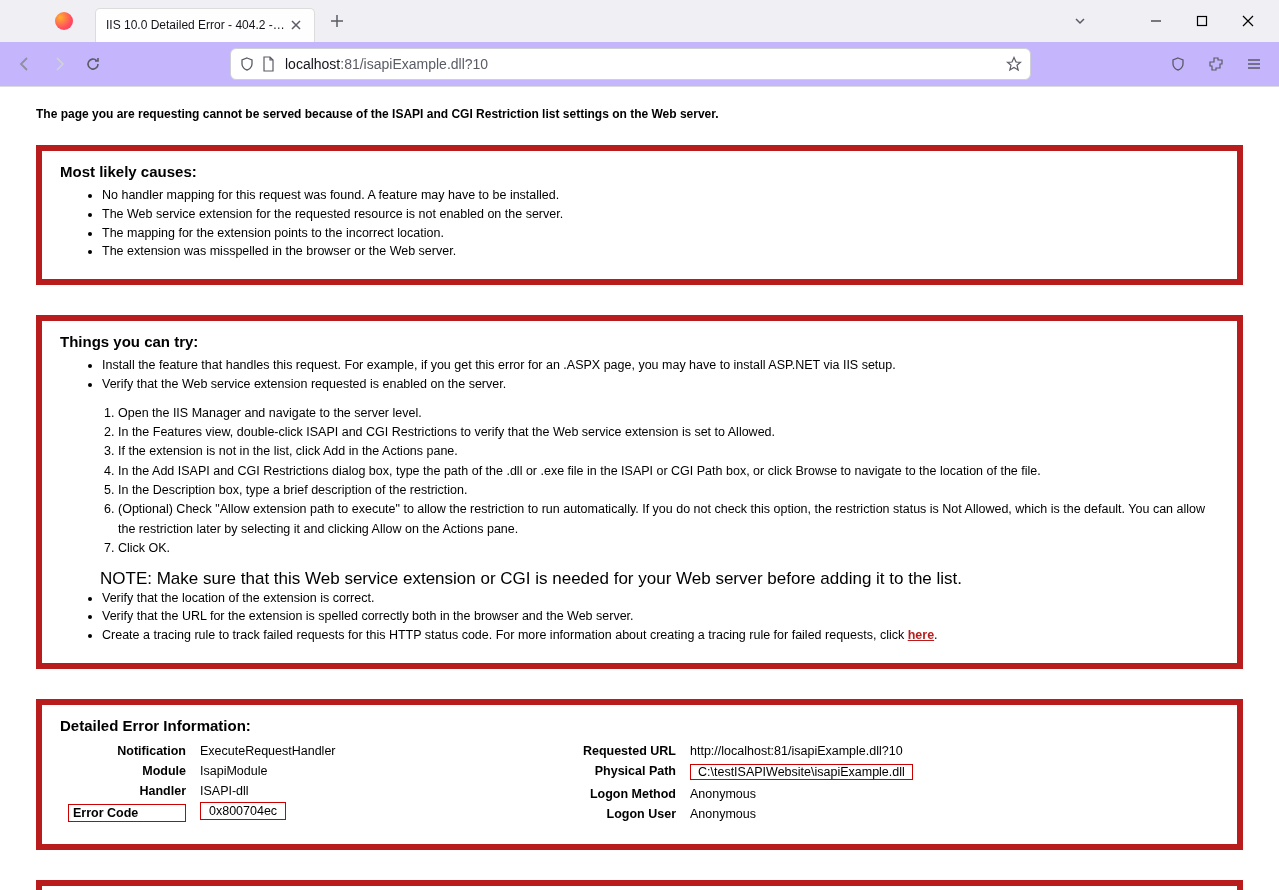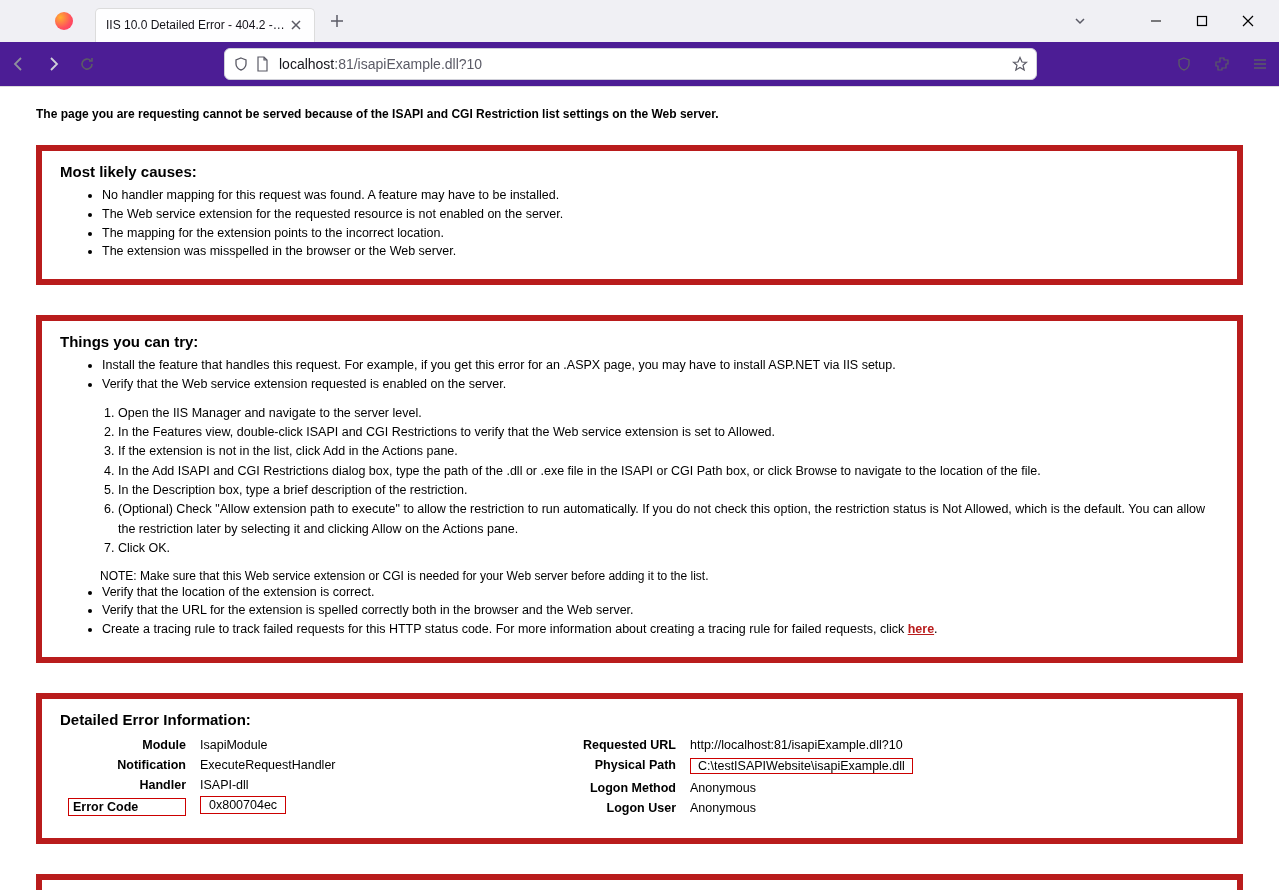--- a/index.html
+++ b/index.html
@@ -10,21 +10,21 @@
     .tab-bar { display: flex; align-items: center; height: 42px; padding-left: 15px; }
     .firefox-logo { width: 18px; height: 18px; border-radius: 50%; background: radial-gradient(circle at 30% 30%, #ffb02e, #ff4f5e 60%, #ff3366); margin-right: 22px; margin-left: 40px;}
     .tab { display: flex; align-items: center; background: #fefeff; border: 1px solid #dcdcdc; border-bottom: none; border-radius: 5px 5px 0 0; height: 34px; padding: 0 10px; min-width: 220px; max-width: 220px; margin-top: 7px; font-size: 12px; color: #15141a; }
     .tab-title { flex: 1; white-space: nowrap; overflow: hidden; text-overflow: ellipsis; }
     .tab-close { width: 16px; height: 16px; display: flex; align-items: center; justify-content: center; color: #5b5b66; cursor: pointer; }
     .new-tab { width: 28px; height: 28px; display: flex; align-items: center; justify-content: center; color: #5b5b66; margin-left: 8px; cursor: pointer; font-size: 18px; }
     .tab-bar-right { margin-left: auto; display: flex; align-items: center; padding-right: 8px; gap: 0; }
     .tab-bar-right .wbtn { width: 46px; height: 34px; display: flex; align-items: center; justify-content: center; color: #000; cursor: pointer; }
     .chevron-down { margin-right: 30px; color: #5b5b66; }
     
-    .toolbar { display: flex; align-items: center; height: 44px; padding: 0 2px; background: #4c1d95; }
+    .toolbar { display: flex; align-items: center; height: 44px; padding: 0 8px; background: #c4b5fd; }
     .nav-btn { width: 34px; height: 34px; display: flex; align-items: center; justify-content: center; color: #8f8f9d; cursor: pointer; }
     .nav-btn.enabled { color: #5b5b66; }
     .url-bar { flex: 1; display: flex; align-items: center; background: #fff; border: 1px solid #cfcfd8; border-radius: 6px; height: 32px; margin: 0 130px 0 120px; padding: 0 8px; font-size: 14px; color: #5b5b66; }
     .url-bar .shield { margin-right: 6px; }
     .url-bar .doc { margin-right: 10px; }
     .url-text { flex: 1; color: #5b5b66; }
     .url-text .host { color: #15141a; }
     .star { color: #5b5b66; cursor: pointer; }
     .toolbar-right { display: flex; align-items: center; gap: 4px; }
     .toolbar-right .tbtn { width: 34px; height: 34px; display: flex; align-items: center; justify-content: center; color: #5b5b66; cursor: pointer; }
@@ -34,21 +34,21 @@
     h1.err-title { color: #cc0000; font-size: 20px; font-weight: 700; margin-bottom: 10px; }
     .err-sub { font-size: 12px; font-weight: 700; margin-bottom: 24px; }
     
     .panel { border: 6px solid #b91c1c; padding: 12px 18px 18px 18px; margin-bottom: 30px; }
     .panel h2 { font-size: 15px; font-weight: 700; margin-bottom: 6px; }
     .panel ul { margin-left: 42px; list-style: disc; }
     .panel ul li { font-size: 12.5px; line-height: 1.5; }
     .panel ol { margin-left: 58px; list-style: decimal; }
     .panel ol li { font-size: 12.5px; line-height: 1.55; }
     .nested-wrap { margin-top: 10px; margin-bottom: 10px; }
-    .note { margin-left: 40px; font-size: 12px; margin-top: 8px; }
+    .note { margin-left: 40px; font-size: 17px; margin-top: 8px; }
     
     .detail-cols { display: flex; gap: 40px; }
     .detail-table { font-size: 12.5px; }
     .detail-table td { padding: 2px 6px; vertical-align: top; }
     .detail-table td.label { text-align: right; font-weight: 700; white-space: nowrap; }
     .highlight-red { border: 1.5px solid #cc0000; padding: 0 7px; display: inline-block; }
     tr.row-red td { }
     .row-red-box { border: 1.5px solid #cc0000; }
     a.link { color: #b91c1c; text-decoration: underline; font-weight: 700; cursor: pointer; }
     
@@ -187,26 +187,26 @@
       <li><span>Create a tracing rule to track failed requests for this HTTP status code. For more information about creating a tracing rule for failed requests, click </span><a class="link">here</a><span>.</span></li>
     </ul>
   </div>
 
   <div class="panel">
     <h2>Detailed Error Information:</h2>
     <div class="detail-cols">
       <table class="detail-table" style="width:420px;">
         <tbody>
             <tr>
+              <td class="label">Notification</td>
+              <td>ExecuteRequestHandler</td>
+            </tr>
+        <tr>
               <td class="label" style="width:130px;">Module</td>
               <td>IsapiModule</td>
-            </tr>
-        <tr>
-              <td class="label">Notification</td>
-              <td>ExecuteRequestHandler</td>
             </tr>
         <tr>
               <td class="label">Handler</td>
               <td>ISAPI-dll</td>
             </tr>
         <tr class="row-red">
               <td class="label">
                 <span class="row-red-box" style="display:flex; padding:1px 4px;">
                   <span style="flex:1; text-align:left;">Error Code</span>
                 </span>

